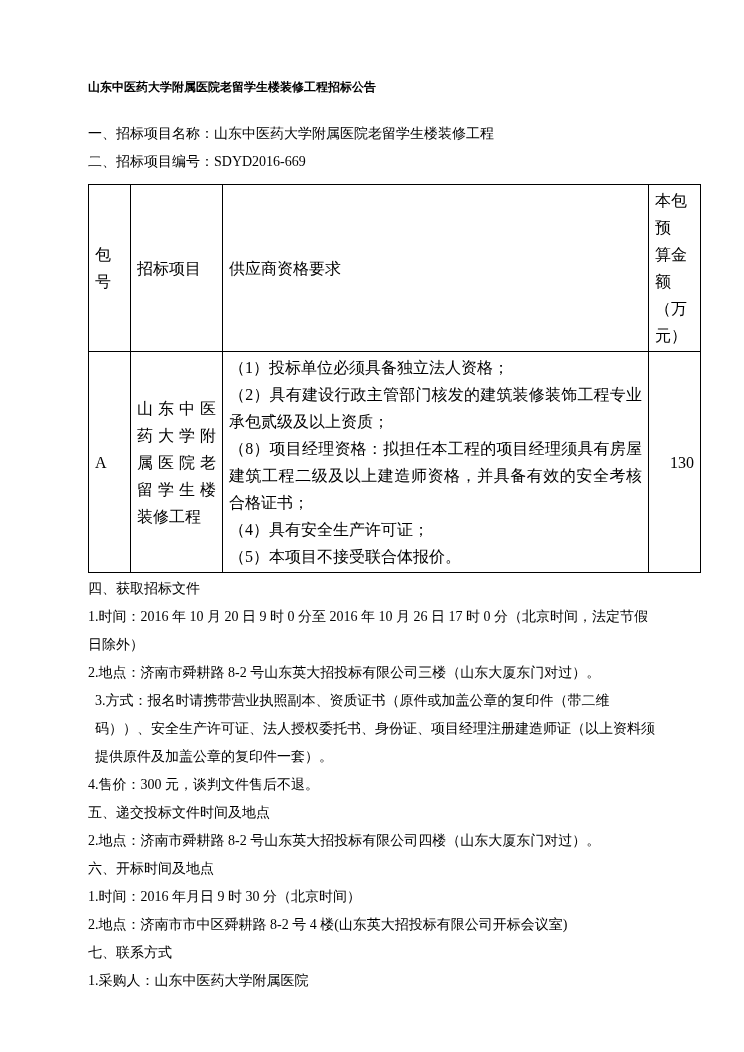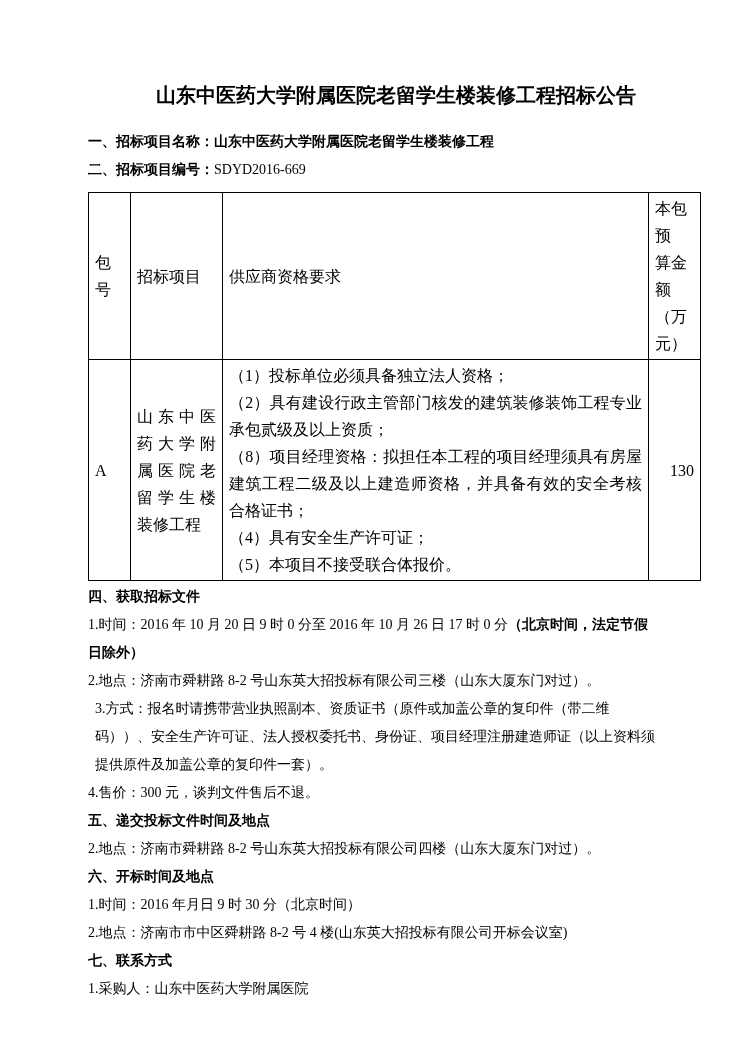--- a/index.html
+++ b/index.html
@@ -7,24 +7,24 @@
     width: 744px; height: 1052px;
     background: #ffffff; color: #000000;
     font-family: "Liberation Serif", "DejaVu Serif", serif;
   }
   .page {
     width: 744px; height: 1052px;
     padding: 76px 40px 20px 88px;
     box-sizing: border-box;
     overflow: hidden;
   }
-  .doc-title { font-size: 20px; font-weight: bold; line-height: 22px; margin: 8px 0 22px 0; text-align: center; }
+  .doc-title { font-size: 12px; font-weight: bold; line-height: 22px; margin: 0 0 22px 0; }
   .content { width: 570px; }
   .line { font-size: 14px; line-height: 28px; margin: 0; }
-  .bold { font-weight: bold; }
+  .bold { font-weight: normal; }
   .indent-sm { padding-left: 7px; }
 
   table.pkg { border-collapse: collapse; table-layout: fixed; width: 612px; margin: 8px 0 2px 0; }
   table.pkg td {
     border: 1px solid #000; font-size: 16px; box-sizing: border-box;
     vertical-align: middle; padding: 2px 6px; line-height: 27px;
   }
   tr.hdr { height: 86px; }
   td.c-pkg { width: 42px; padding-left: 5px; }
   td.c-proj { width: 92px; padding-left: 8px; }

